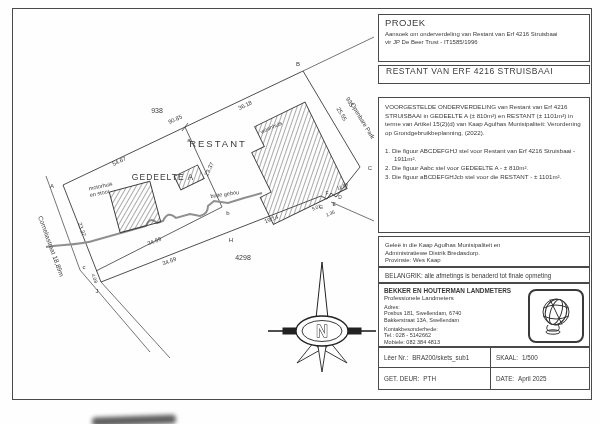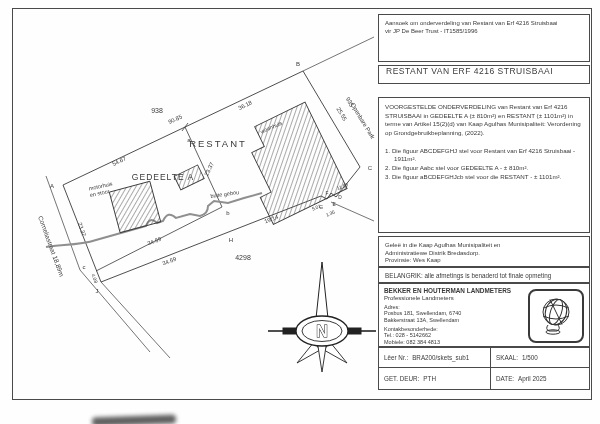--- a/index.html
+++ b/index.html
@@ -125,20 +125,21 @@
     <rect x="346" y="328" width="15" height="6" fill="#222"></rect>
     <line x1="268" y1="331" x2="283" y2="331" stroke-width="1.6"></line>
     <line x1="361" y1="331" x2="376" y2="331" stroke-width="1.6"></line>
     <ellipse cx="322" cy="331" rx="26" ry="15" stroke-width="1.3"></ellipse>
     <ellipse cx="322" cy="331" rx="20" ry="10.5" stroke-width="0.9"></ellipse>
     <text x="322" y="337" font-size="16" font-weight="bold" text-anchor="middle" style="fill:#fff;stroke:#111;stroke-width:1;paint-order:stroke;">N</text>
   </g>
 </svg>
 
 <div class="box projek">
+  <h1>PROJEK</h1>
   <div class="sub">
     <div>Aansoek om onderverdeling van Restant van Erf 4216 Struisbaai</div>
     <div>vir JP De Beer Trust - IT1585/1996</div>
   </div>
 </div>
 
 <div class="box titlebox">
   <span>RESTANT VAN ERF 4216 STRUISBAAI</span>
 </div>
 

